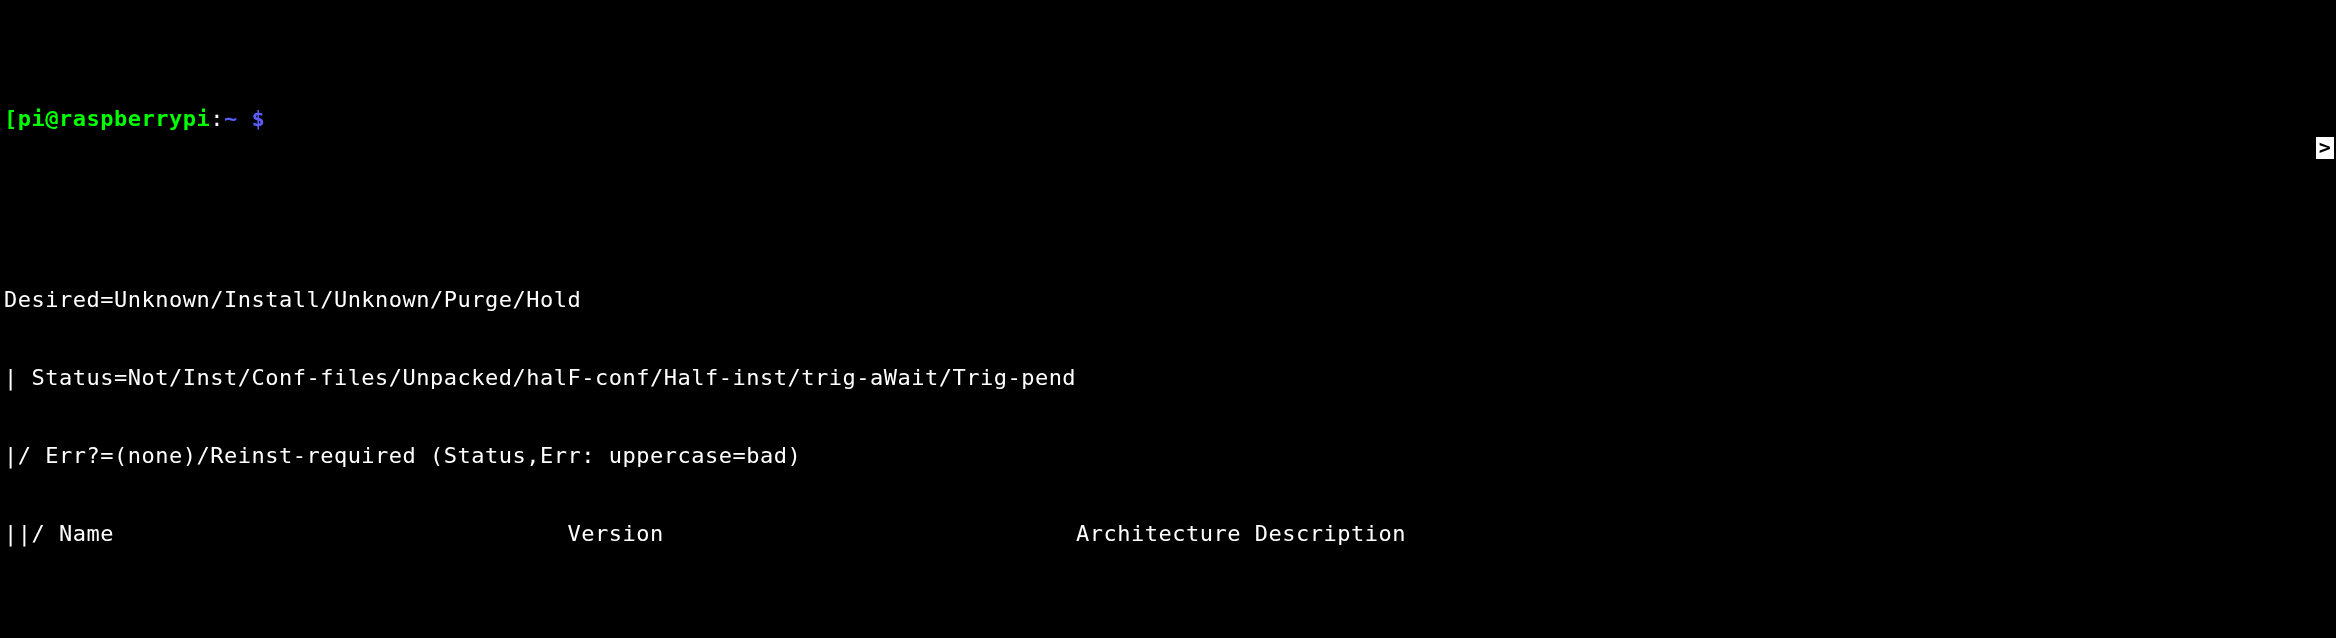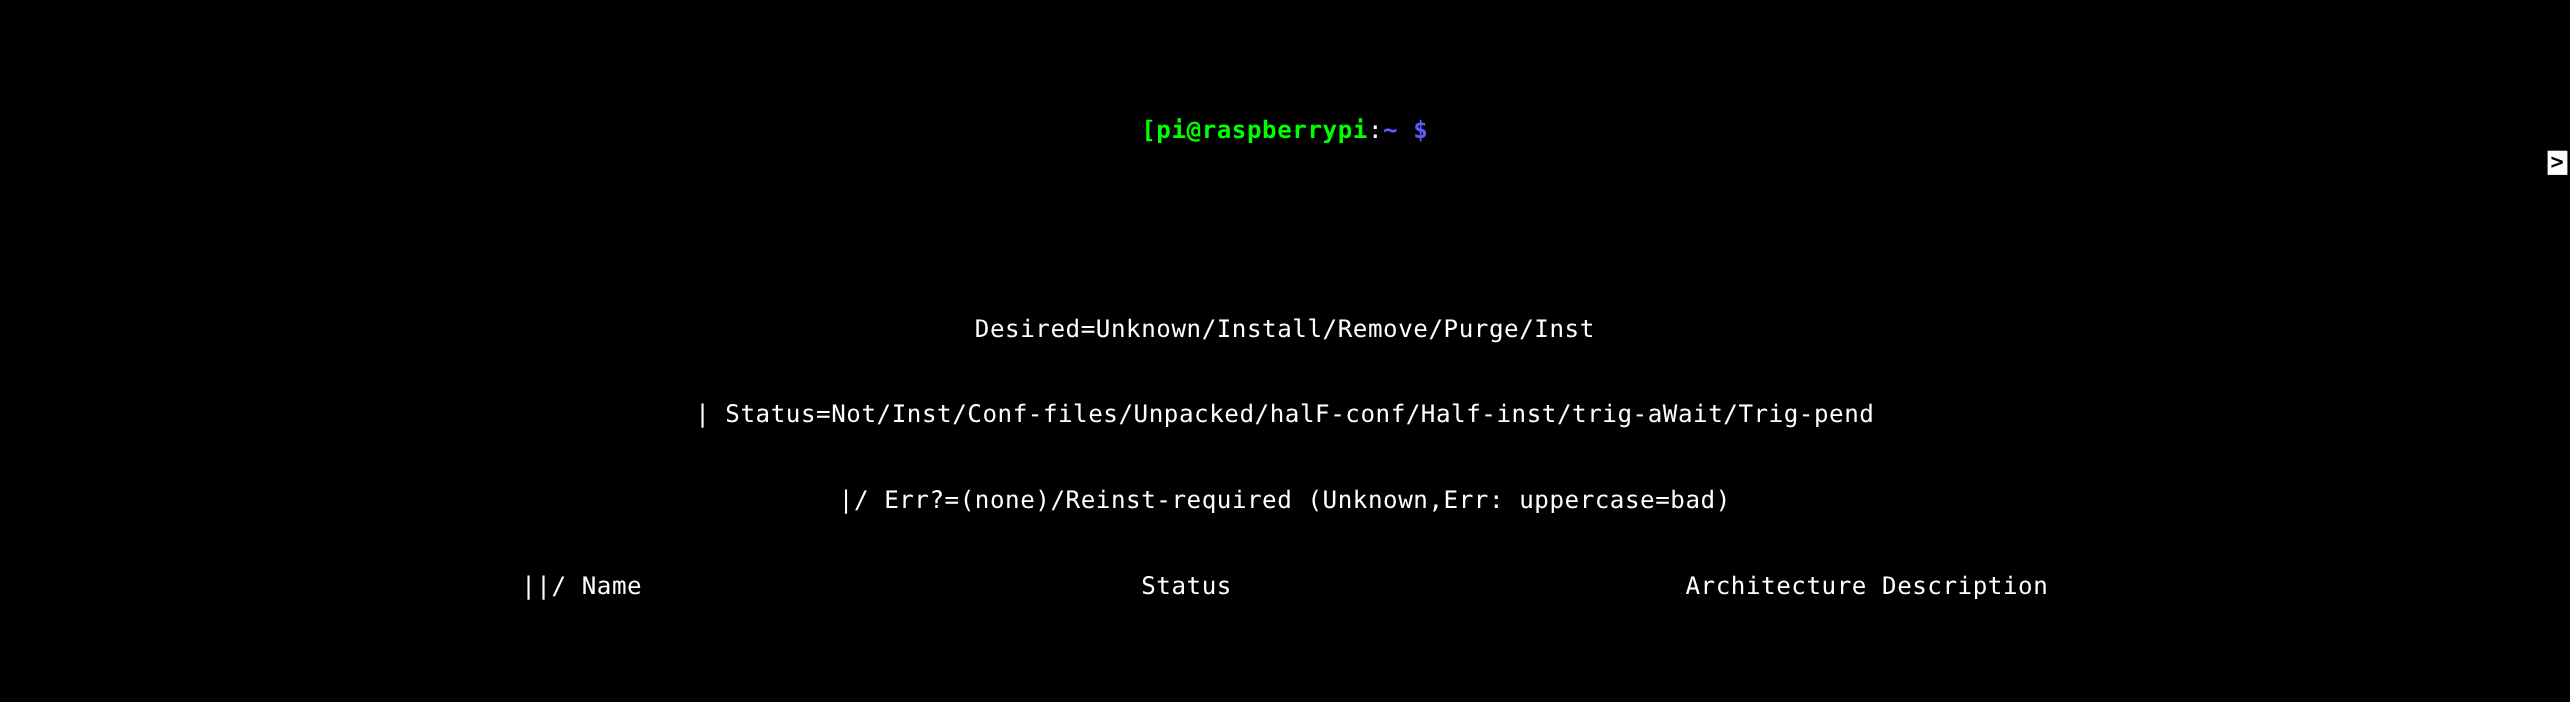--- a/index.html
+++ b/index.html
@@ -13,21 +13,21 @@
     width: 2336px;
     height: 638px;
     overflow: hidden;
     letter-spacing: 0.5px;
   }
   .terminal {
     padding: 2px 4px;
     white-space: pre;
     position: relative;
   }
-  .line { white-space: pre; text-align: center; }
+  .line { white-space: pre; }
   .green  { color: #00ff00; font-weight: bold; }
   .blue   { color: #5c5cff; font-weight: bold; }
   .dollar { color: #5c5cff; font-weight: bold; }
   .white  { color: #ffffff; }
   .bracket{ color: #00ff00; font-weight: bold; }
   .scroll-indicator {
     position: absolute;
     right: 2px;
     top: 137px;
     width: 18px;
@@ -45,24 +45,24 @@
 <body>
 
 <div class="terminal">
 
   
   <div class="line"><span class="bracket">[</span><span class="green">pi@raspberrypi</span><span class="white">:</span><span class="blue">~</span><span class="dollar"> $</span><span class="white"></span></div>
 
   
 
   
-  <div class="line white">Desired=Unknown/Install/Remove/Purge/Inst</div>
+  <div class="line white">Desired=Unknown/Install/Unknown/Purge/Hold</div>
   <div class="line white">| Status=Not/Inst/Conf-files/Unpacked/halF-conf/Half-inst/trig-aWait/Trig-pend</div>
-  <div class="line white">|/ Err?=(none)/Reinst-required (Unknown,Err: uppercase=bad)</div>
-  <div class="line white">||/ Name                                 Status                              Architecture Description</div>
+  <div class="line white">|/ Err?=(none)/Reinst-required (Status,Err: uppercase=bad)</div>
+  <div class="line white">||/ Name                                 Version                              Architecture Description</div>
   
 
   
   
 
   <div class="scroll-indicator">&gt;</div>
   
 </div>
 
 </body></html>

